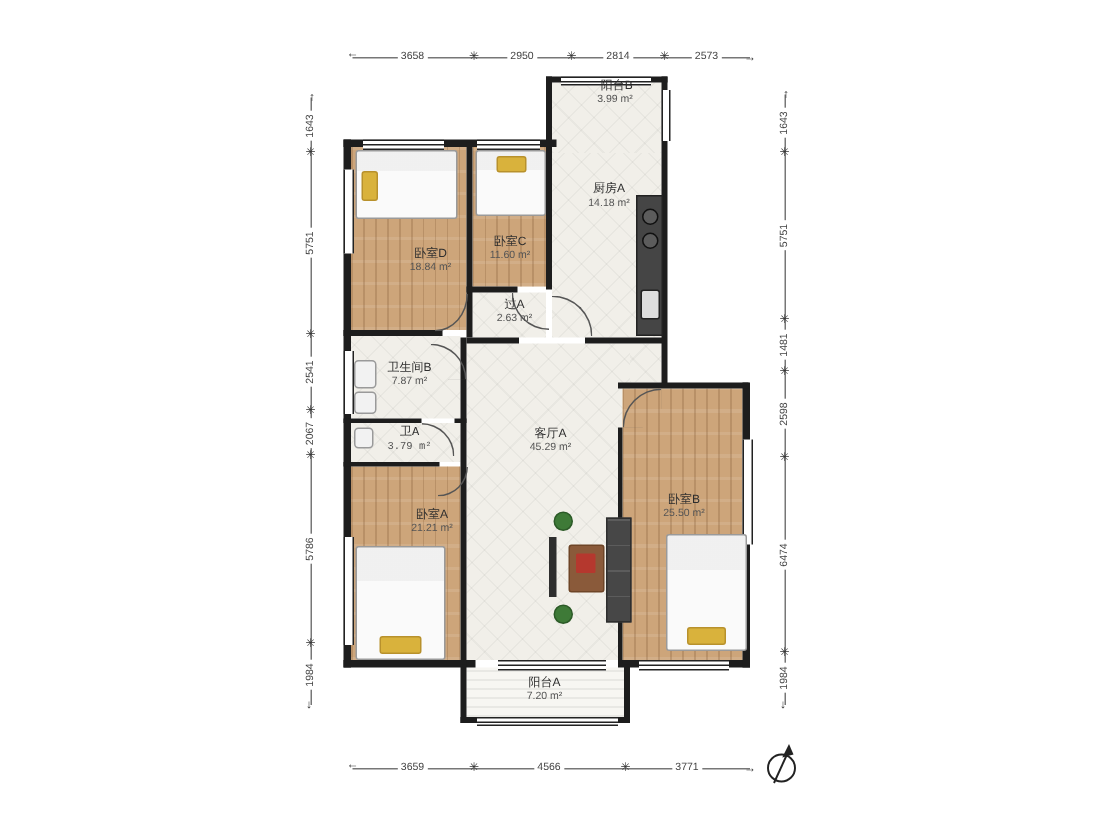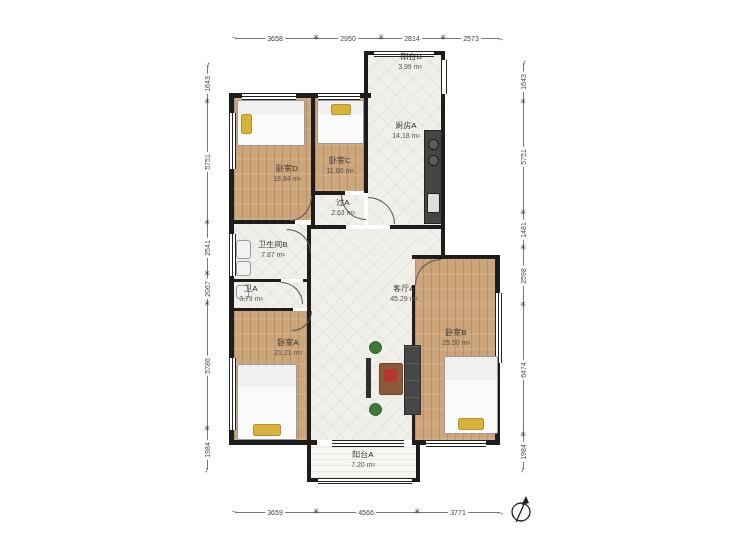--- a/index.html
+++ b/index.html
@@ -155,25 +155,25 @@
     <div class="rarea">11.60 m²</div>
   </div>
   <div class="rlabel" style="left:343px;top:208px;">
     <div class="rname">过A</div>
     <div class="rarea">2.63 m²</div>
   </div>
   <div class="rlabel" style="left:273px;top:250px;">
     <div class="rname">卫生间B</div>
     <div class="rarea">7.87 m²</div>
   </div>
-  <div class="rlabel" style="left:251px;top:294px;">
+  <div class="rlabel" style="left:273px;top:294px;font-family:Liberation Mono, monospace;">
     <div class="rname">卫A</div>
     <div class="rarea">3.79 m²</div>
   </div>
-  <div class="rlabel" style="left:367px;top:294px;margin-left:37px;">
+  <div class="rlabel" style="left:367px;top:294px;">
     <div class="rname">客厅A</div>
     <div class="rarea">45.29 m²</div>
   </div>
   <div class="rlabel" style="left:288px;top:348px;">
     <div class="rname">卧室A</div>
     <div class="rarea">21.21 m²</div>
   </div>
   <div class="rlabel" style="left:456px;top:338px;">
     <div class="rname">卧室B</div>
     <div class="rarea">25.50 m²</div>

